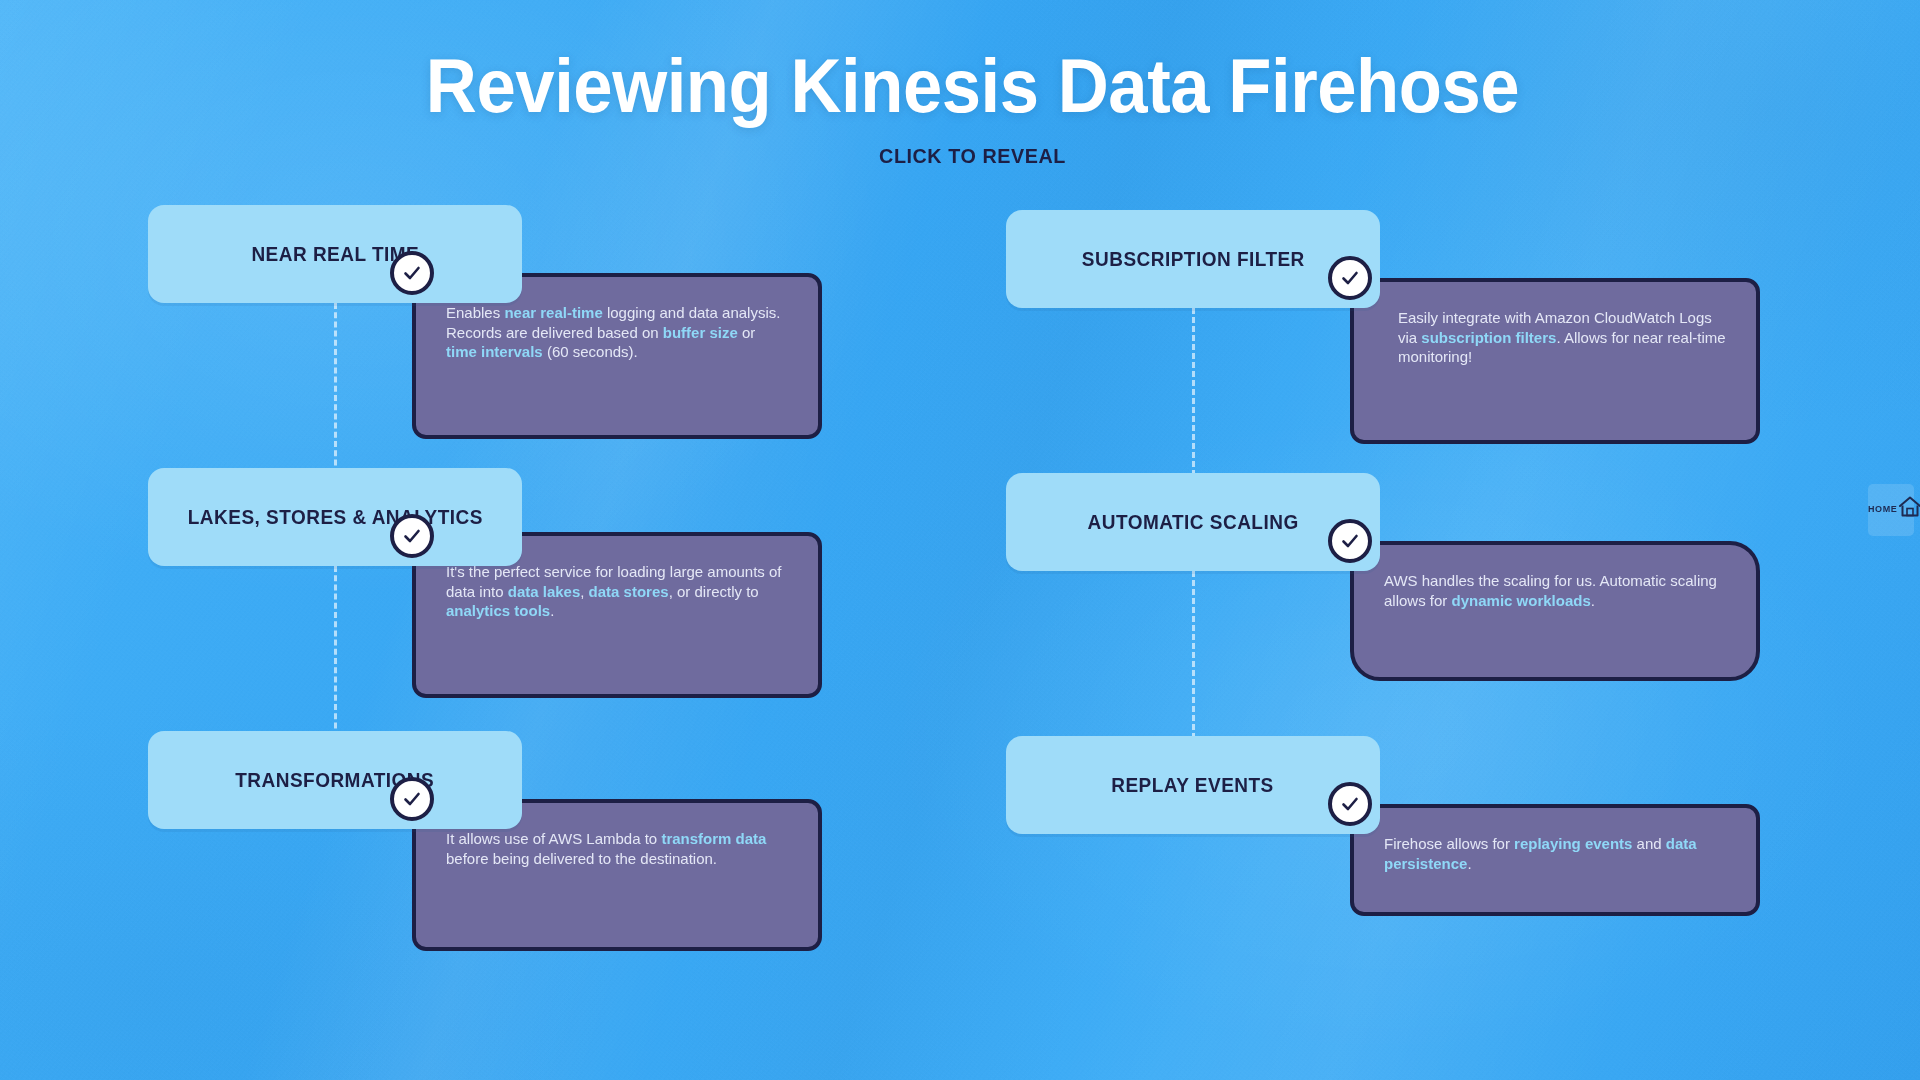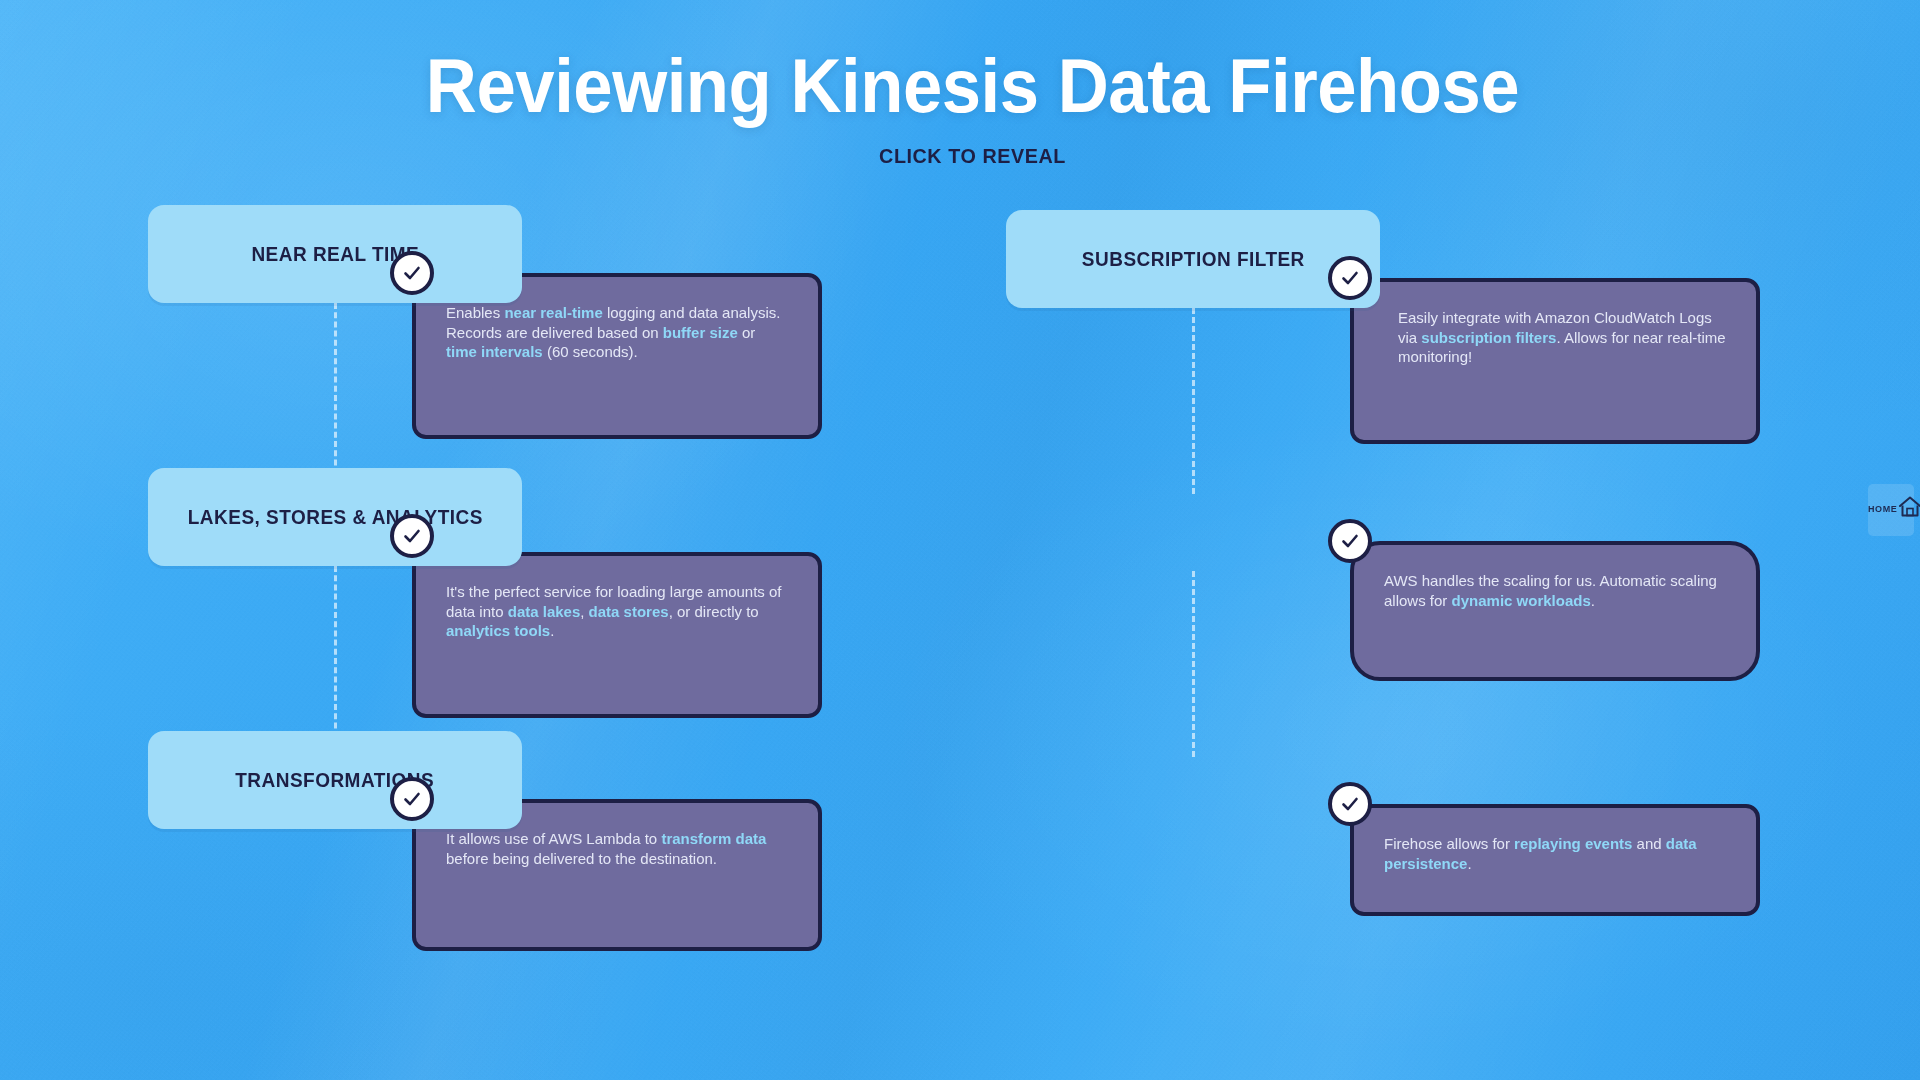--- a/index.html
+++ b/index.html
@@ -220,21 +220,21 @@
         <svg width="22" height="22" viewBox="0 0 22 22">
           <path d="M4.5 11.5 L9 16 L17.5 6" fill="none" stroke="#1d1f45" stroke-width="2.6" stroke-linecap="round" stroke-linejoin="round"></path>
         </svg>
       </div>
     </div>
     <div class="group" style="position: absolute; top: 263px; left: 0px; width: 760px;">
       <div class="connector" style="top: 98px; height: 190px;"></div>
       <div class="title-card">
         <div class="title-card-label">LAKES, STORES &amp; ANALYTICS</div>
       </div>
-      <div class="reveal-panel" style="position: absolute; top: 84px; left: 264px; min-height: 166px;">
+      <div class="reveal-panel" style="position: absolute; top: 64px; left: 264px; min-height: 166px;">
         <div class="reveal-text">It's the perfect service for loading large amounts of data into <b>data lakes</b>, <b>data stores</b>, or directly to <b>analytics tools</b>.</div>
       </div>
       <div class="check-badge" style="left: 242px; top: 46px;">
         <svg width="22" height="22" viewBox="0 0 22 22">
           <path d="M4.5 11.5 L9 16 L17.5 6" fill="none" stroke="#1d1f45" stroke-width="2.6" stroke-linecap="round" stroke-linejoin="round"></path>
         </svg>
       </div>
     </div>
     <div class="group" style="position: absolute; top: 526px; left: 0px; width: 760px;">
       <div class="title-card">
@@ -260,30 +260,36 @@
         <div class="reveal-text">Easily integrate with Amazon CloudWatch Logs via <b>subscription filters</b>. Allows for near real-time monitoring!</div>
       </div>
       <div class="check-badge" style="left: 322px; top: 46px;">
         <svg width="22" height="22" viewBox="0 0 22 22">
           <path d="M4.5 11.5 L9 16 L17.5 6" fill="none" stroke="#1d1f45" stroke-width="2.6" stroke-linecap="round" stroke-linejoin="round"></path>
         </svg>
       </div>
     </div>
     <div class="group" style="position: absolute; top: 268px; left: 0px; width: 760px;">
       <div class="connector" style="top: 98px; height: 186px;"></div>
+      <div class="title-card">
+        <div class="title-card-label">AUTOMATIC SCALING</div>
+      </div>
       <div class="reveal-panel" style="position: absolute; top: 68px; left: 344px; min-height: 140px; border-radius: 30px;">
         <div class="reveal-text">AWS handles the scaling for us. Automatic scaling allows for <b>dynamic workloads</b>.</div>
       </div>
       <div class="check-badge" style="left: 322px; top: 46px;">
         <svg width="22" height="22" viewBox="0 0 22 22">
           <path d="M4.5 11.5 L9 16 L17.5 6" fill="none" stroke="#1d1f45" stroke-width="2.6" stroke-linecap="round" stroke-linejoin="round"></path>
         </svg>
       </div>
     </div>
     <div class="group" style="position: absolute; top: 531px; left: 0px; width: 760px;">
+      <div class="title-card">
+        <div class="title-card-label">REPLAY EVENTS</div>
+      </div>
       <div class="reveal-panel" style="position: absolute; top: 68px; left: 344px; min-height: 112px;">
         <div class="reveal-text">Firehose allows for <b>replaying events</b> and <b>data persistence</b>.</div>
       </div>
       <div class="check-badge" style="left: 322px; top: 46px;">
         <svg width="22" height="22" viewBox="0 0 22 22">
           <path d="M4.5 11.5 L9 16 L17.5 6" fill="none" stroke="#1d1f45" stroke-width="2.6" stroke-linecap="round" stroke-linejoin="round"></path>
         </svg>
       </div>
     </div>
   </div>

